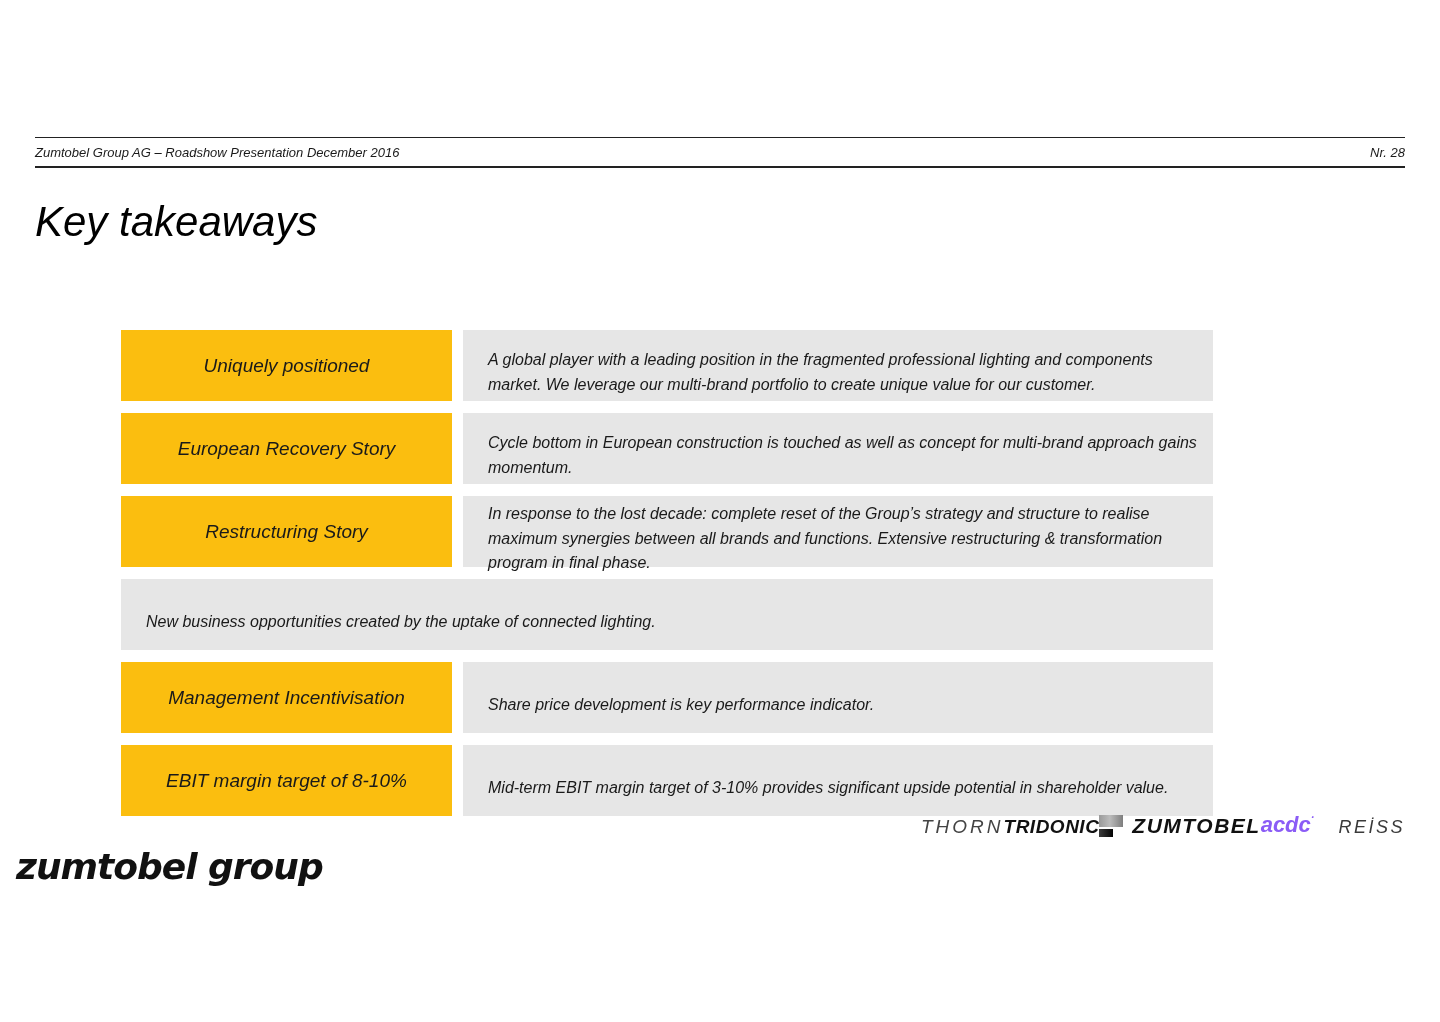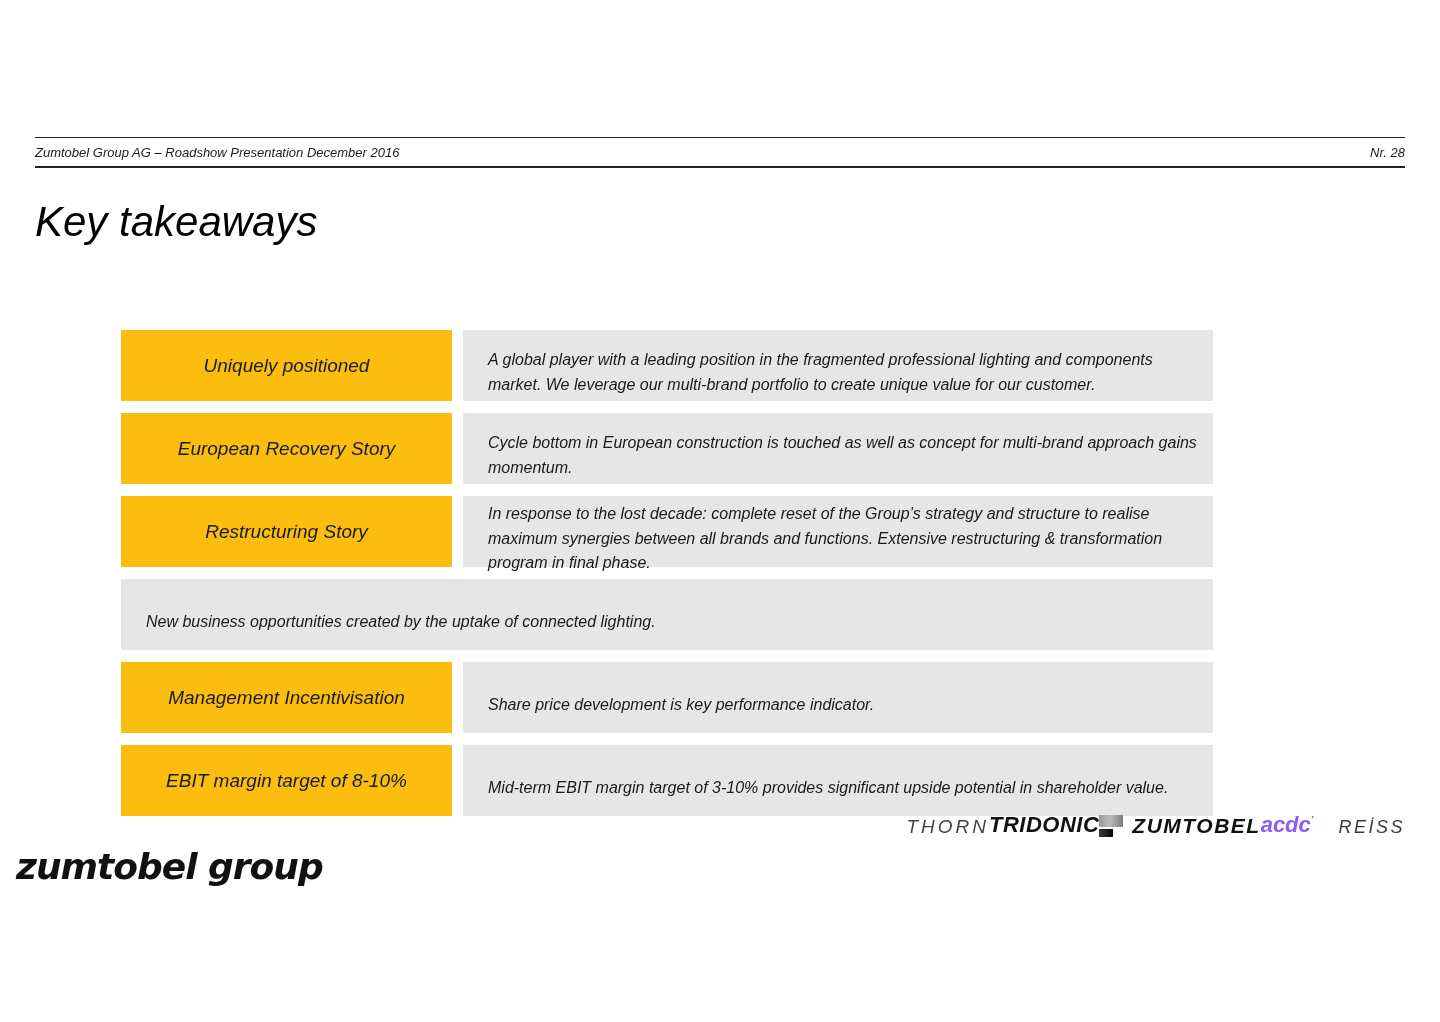--- a/index.html
+++ b/index.html
@@ -52,21 +52,21 @@
   .company-logo {
     position:absolute; left:16px; top:846px;
     font-family:"DejaVu Sans", sans-serif;
     font-weight:bold; font-size:36px; letter-spacing:-1px; color:#111;
   }
   .brands {
     position:absolute; right:35px; top:812px;
     display:flex; align-items:flex-end; 
   }
   .brand-thorn   { font-size:19px; font-weight:400; letter-spacing:3px; color:#444; }
-  .brand-tridonic{ font-size:22px; font-weight:700; letter-spacing:0.5px; color:#111; }
+  .brand-tridonic{ font-size:19px; font-weight:700; letter-spacing:0.5px; color:#111; }
   .brand-zumtobel{ display:flex; align-items:center; gap:9px; }
   .brand-zumtobel-text { font-size:21px; font-weight:700; letter-spacing:1.5px; color:#111; }
   .z-icon { width:24px; height:22px; position:relative; display:inline-block; }
   .z-icon::before {
     content:""; position:absolute; top:0; left:0; right:0; height:12px;
     background:linear-gradient(90deg,#9a9a9a 0%,#bcbcbc 45%,#7e7e7e 100%);
   }
   .z-icon::after {
     content:""; position:absolute; left:0; bottom:0; width:14px; height:8px;
     background:linear-gradient(90deg,#3c3c3c,#030303);

